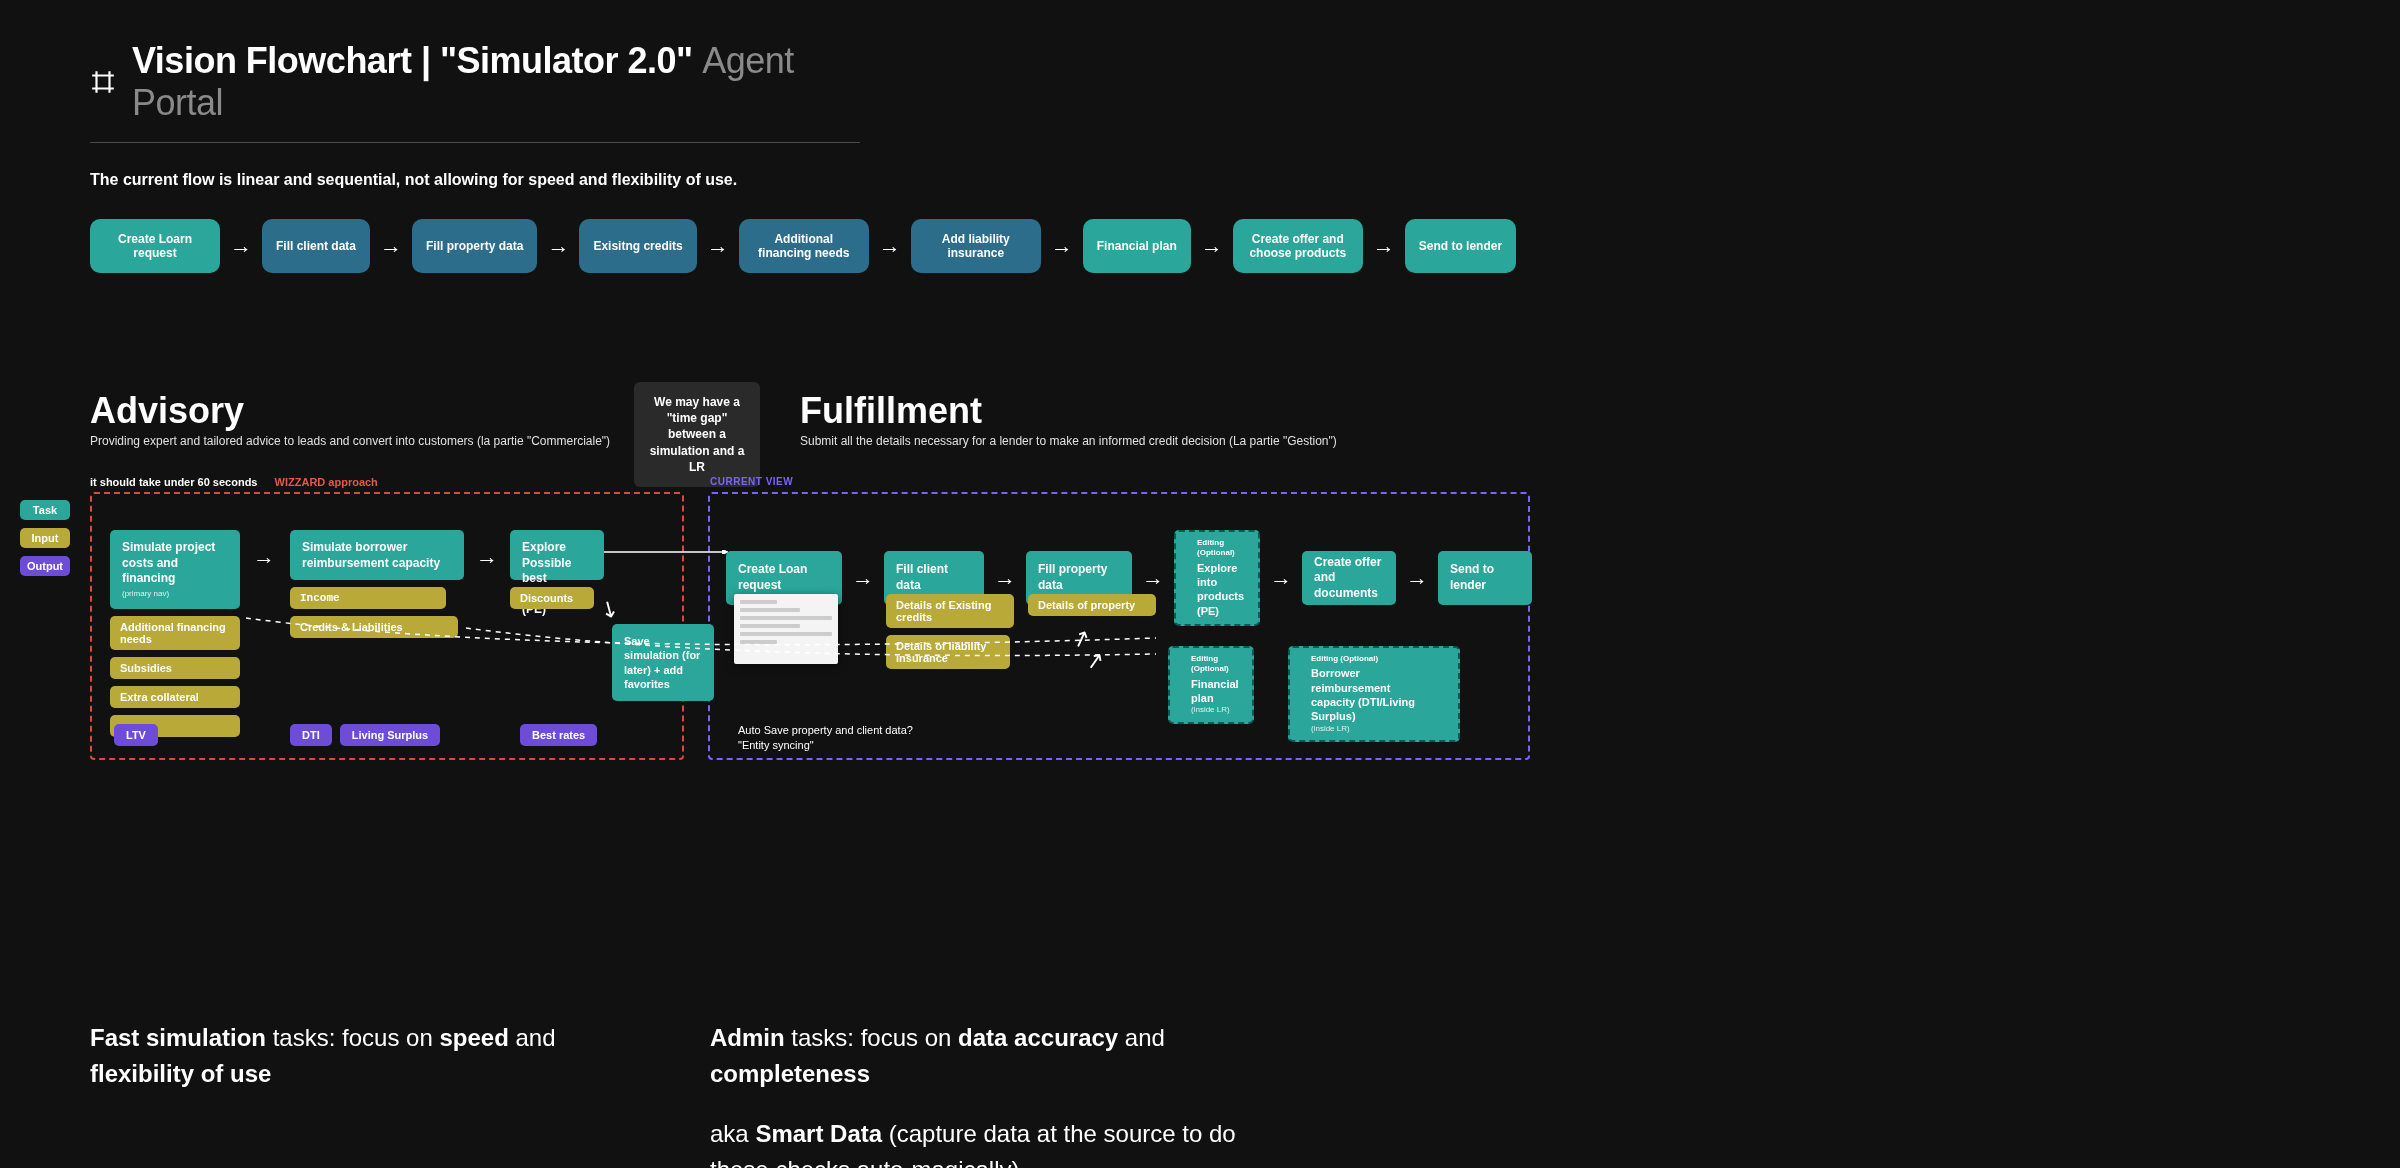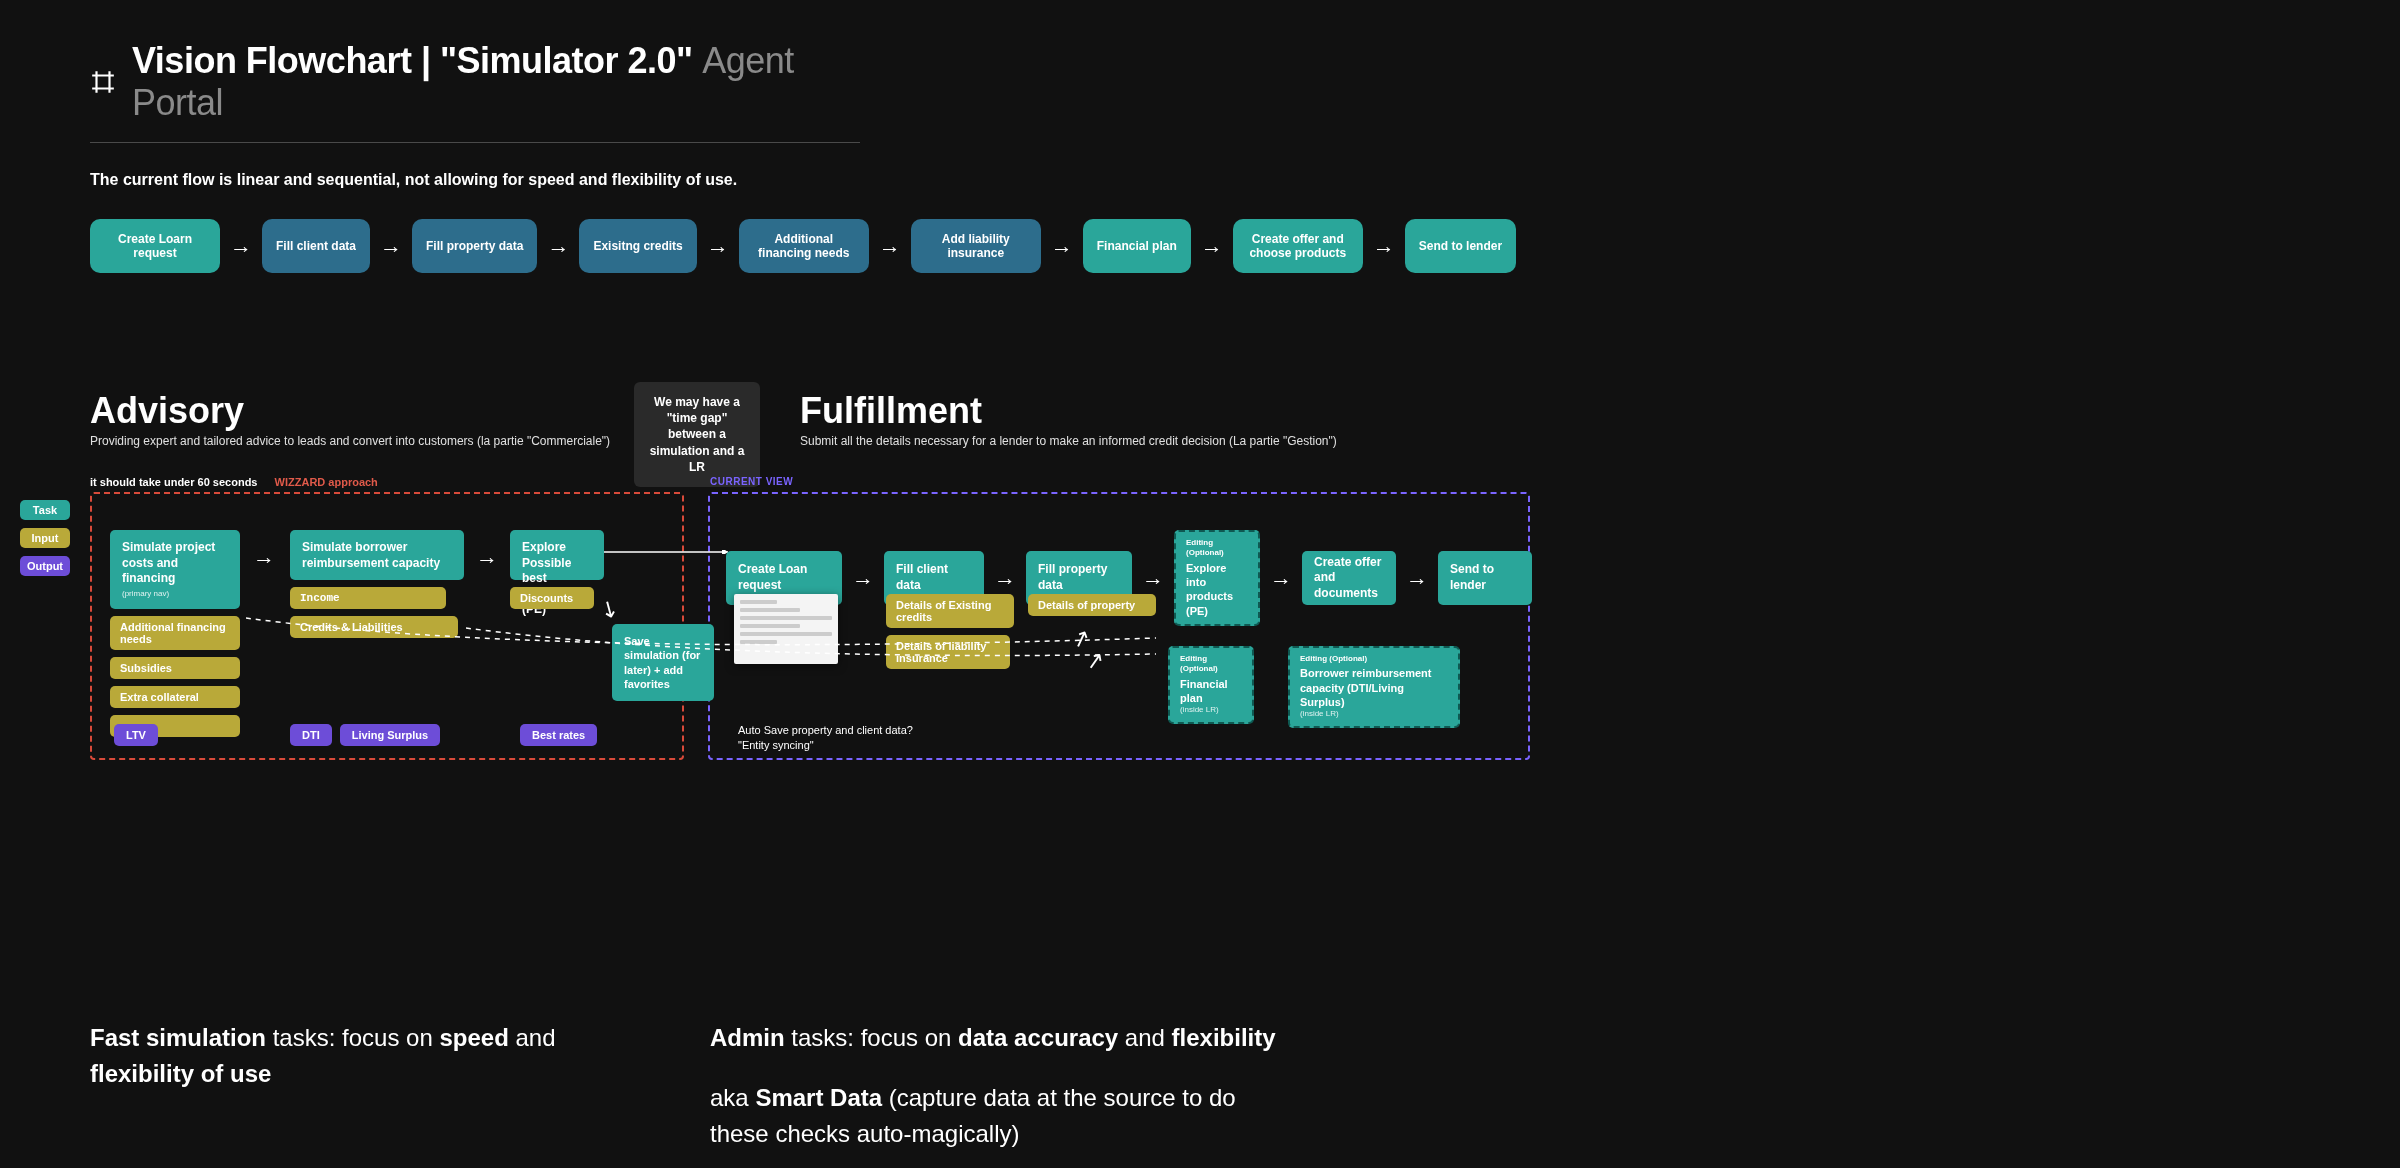--- a/index.html
+++ b/index.html
@@ -152,21 +152,21 @@
   }
   .col { position: absolute; display: flex; flex-direction: column; gap: 7px; }
   .outputs-row { position: absolute; display: flex; gap: 8px; }
   .arr-big {
     font-size: 22px; color: #fff; position: absolute;
   }
   .dashed-teal {
     background: #2aa69a;
     border: 2px dashed #0e5952;
     border-radius: 5px;
-    padding: 6px 10px;
+    padding: 6px 21px;
     font-size: 11px;
     font-weight: 700;
     color: #fff;
     line-height: 1.3;
   }
   .dashed-teal .ed { font-size: 8px; display: block; font-weight: 600; margin-bottom: 2px; }
   .dashed-teal .tiny { font-size: 8px; font-weight: 500; display: block; opacity: 0.85; }
   .screenshot-thumb {
     position: absolute;
     background: #f4f4f4;
@@ -364,18 +364,18 @@
   </svg>
 
 </div>
 
 <div class="bottom-text sbt-left">
   <b>Fast simulation</b><span> tasks: focus on </span><b>speed</b><span> and </span><b>flexibility of use</b>
 </div>
 
 <div class="bottom-text sbt-right">
   <div>
-    <b>Admin</b><span> tasks: focus on </span><b>data accuracy</b><span> and </span><b>flexibility</b>
+    <b>Admin</b><span> tasks: focus on </span><b>data accuracy</b><span> and </span><b>completeness</b>
   </div>
   <div style="margin-top:24px;">
     <span>aka </span><b>Smart Data</b><span> (capture data at the source to do these checks auto-magically)</span>
   </div>
 </div>
 
 </body></html>

